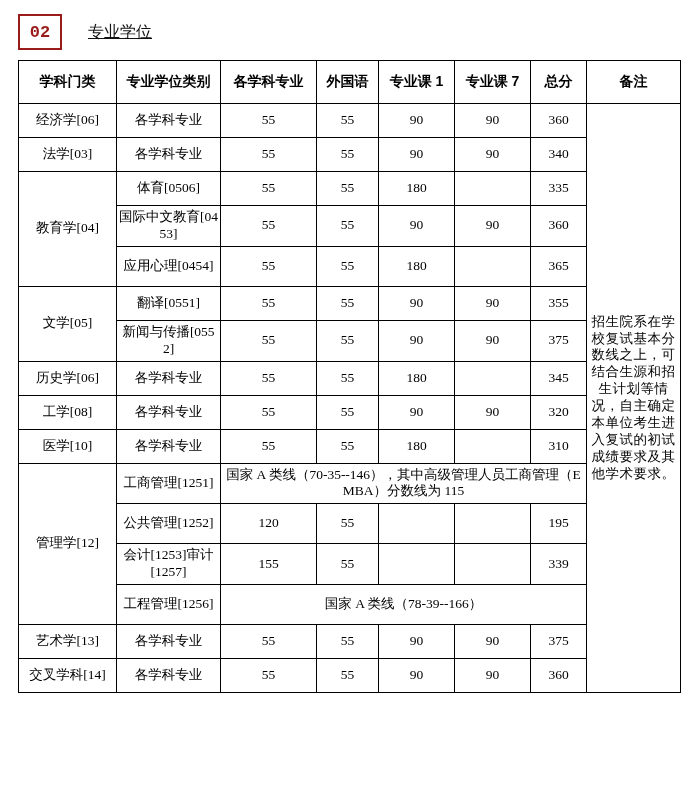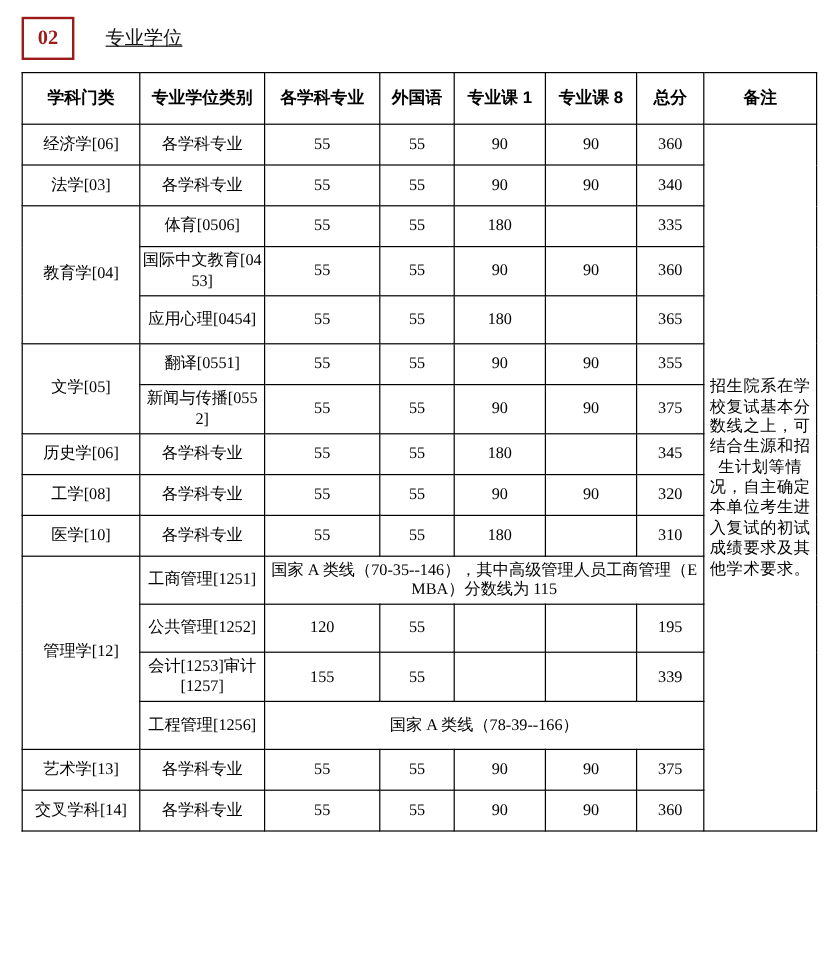--- a/index.html
+++ b/index.html
@@ -25,21 +25,21 @@
   .header {
     display: flex;
     align-items: center;
     padding: 14px 0 10px 18px;
   }
   .badge {
     width: 40px;
     height: 32px;
     border: 2px solid #9b1a1a;
     color: #9b1a1a;
-    font-family: Liberation Serif, serif;
+    font-family: Liberation Mono, monospace;
     font-weight: bold;
     font-size: 17px;
     display: flex;
     align-items: center;
     justify-content: center;
     letter-spacing: 0px;
   }
   .header-title {
     margin-left: 26px;
     font-size: 16px;
@@ -124,21 +124,21 @@
           <col class="c6">
           <col class="c7">
       </colgroup>
       <thead>
         <tr>
           <th>学科门类</th>
           <th>专业学位类别</th>
           <th>各学科专业</th>
           <th>外国语</th>
           <th>专业课 1</th>
-          <th>专业课 8</th>
+          <th>专业课 7</th>
           <th>总分</th>
           <th>备注</th>
         </tr>
       </thead>
       <tbody>
 
         <tr class="row-h">
           <td class="cat">经济学[06]</td>
           <td>各学科专业</td>
           <td>55</td>

